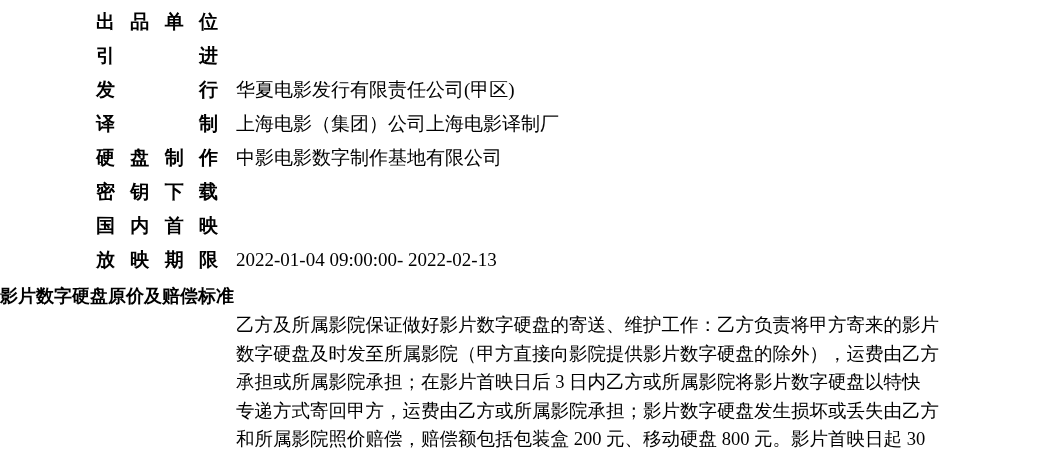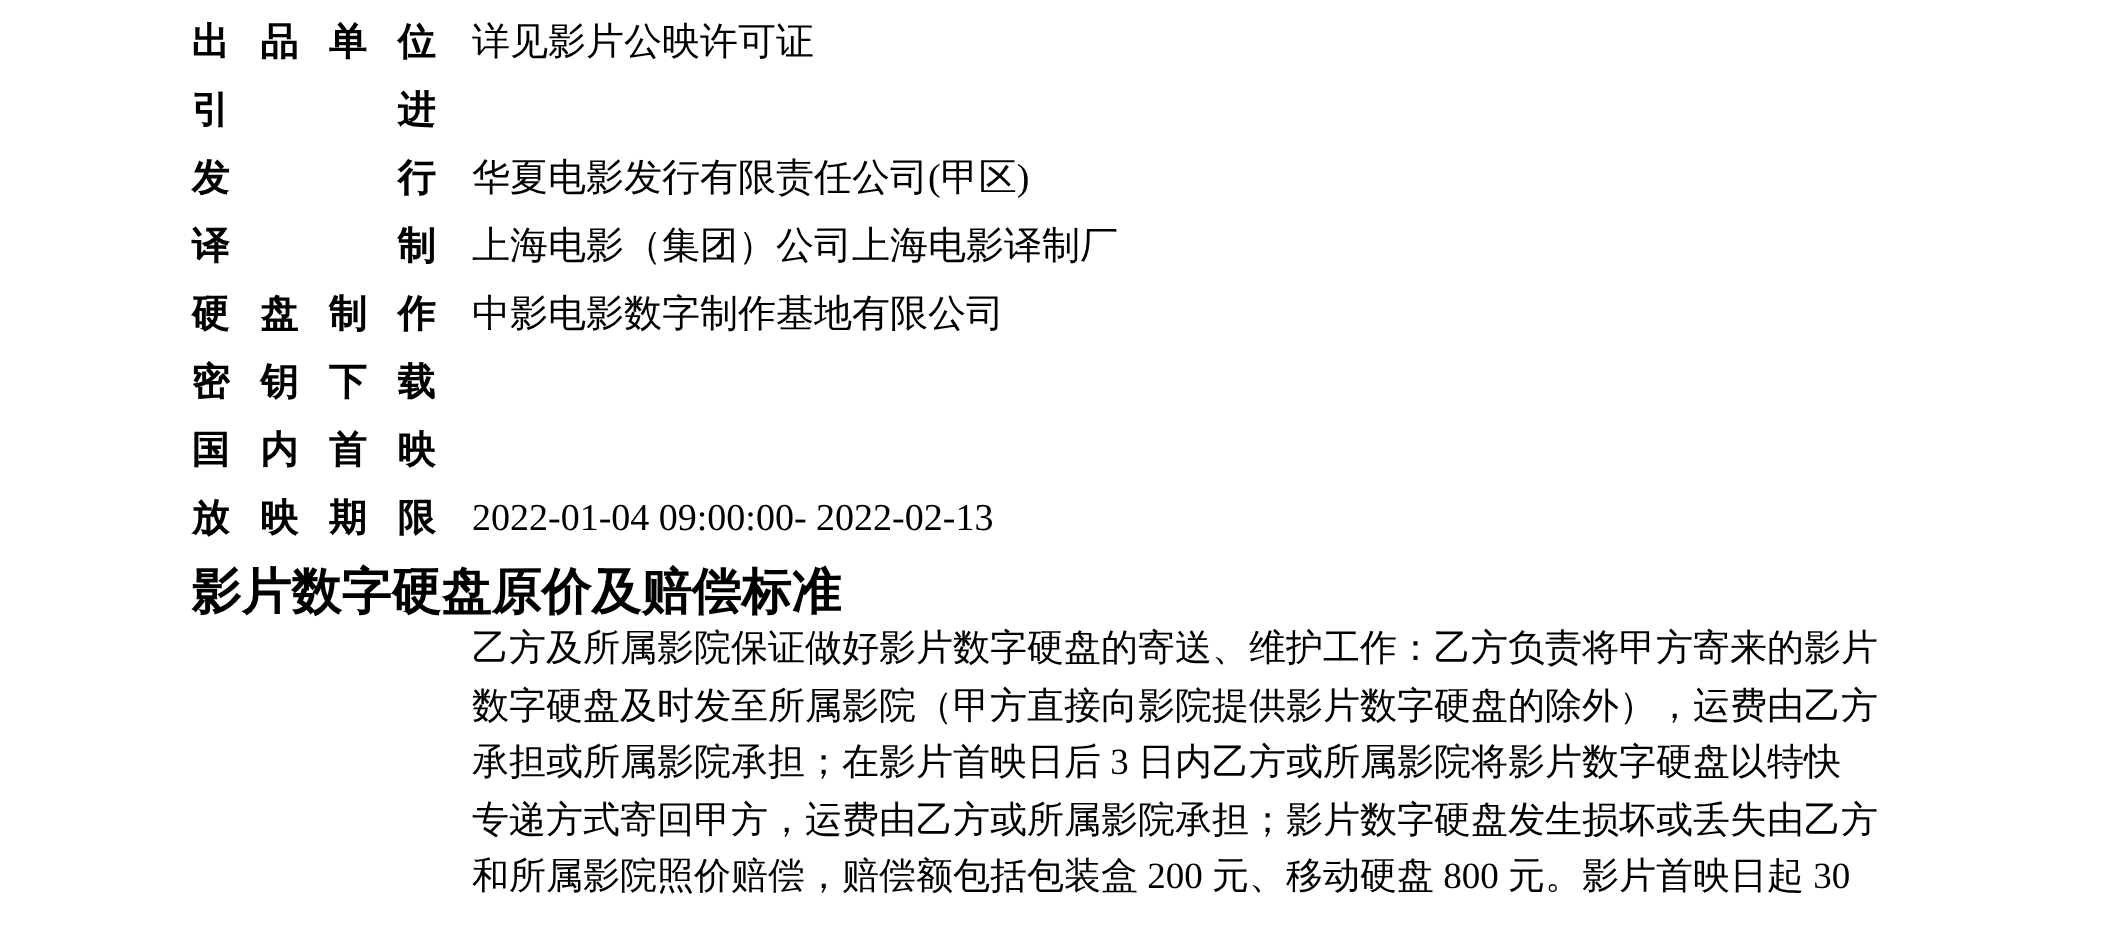--- a/index.html
+++ b/index.html
@@ -50,24 +50,23 @@
   .field-value {
     font-size: 19px;
     line-height: 27px;
     font-family: "Liberation Serif", "DejaVu Serif", serif;
   }
   .field-value .line {
     display: block;
     white-space: nowrap;
   }
   .section-title {
-    margin-left: 96px;
     margin-top: 10px;
     margin-bottom: 2px;
-    font-size: 25px;
+    font-size: 18px;
     line-height: 26px;
     font-family: "Liberation Sans", "DejaVu Sans", sans-serif;
     font-weight: bold;
   }
   .paragraph {
     margin-left: 236px;
     margin-right: 18px;
     font-size: 18.5px;
     line-height: 28.5px;
     font-family: "Liberation Serif", "DejaVu Serif", serif;
@@ -87,23 +86,20 @@
   <div class="fields">
 
     <div class="field-row">
       <div class="field-label">
         <span class="label-spread">
           <span>出</span>
           <span>品</span>
           <span>单</span>
           <span>位</span>
         </span>
-      </div>
-      <div class="field-value">
-        <span class="line">详见影片公映许可证</span>
       </div>
     </div>
 
     <div class="field-row">
       <div class="field-label">
         <span class="label-spread">
           <span>引</span>
           <span>进</span>
         </span>
       </div>

